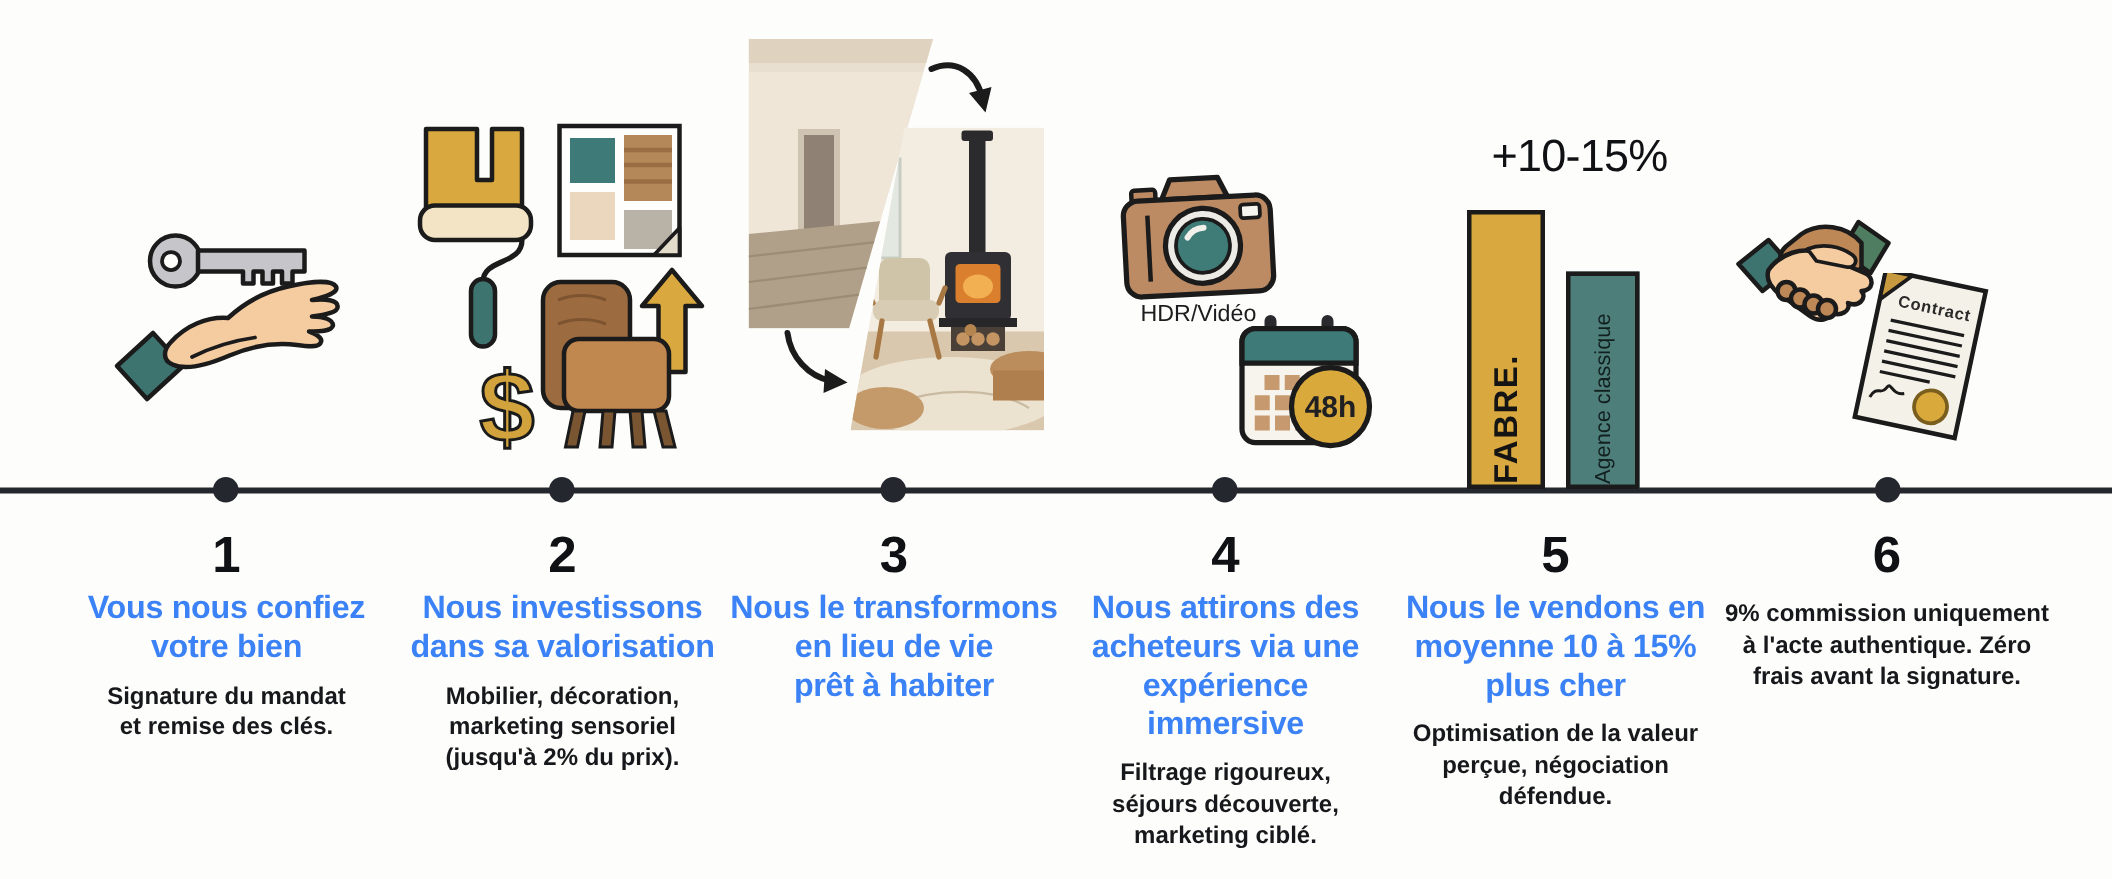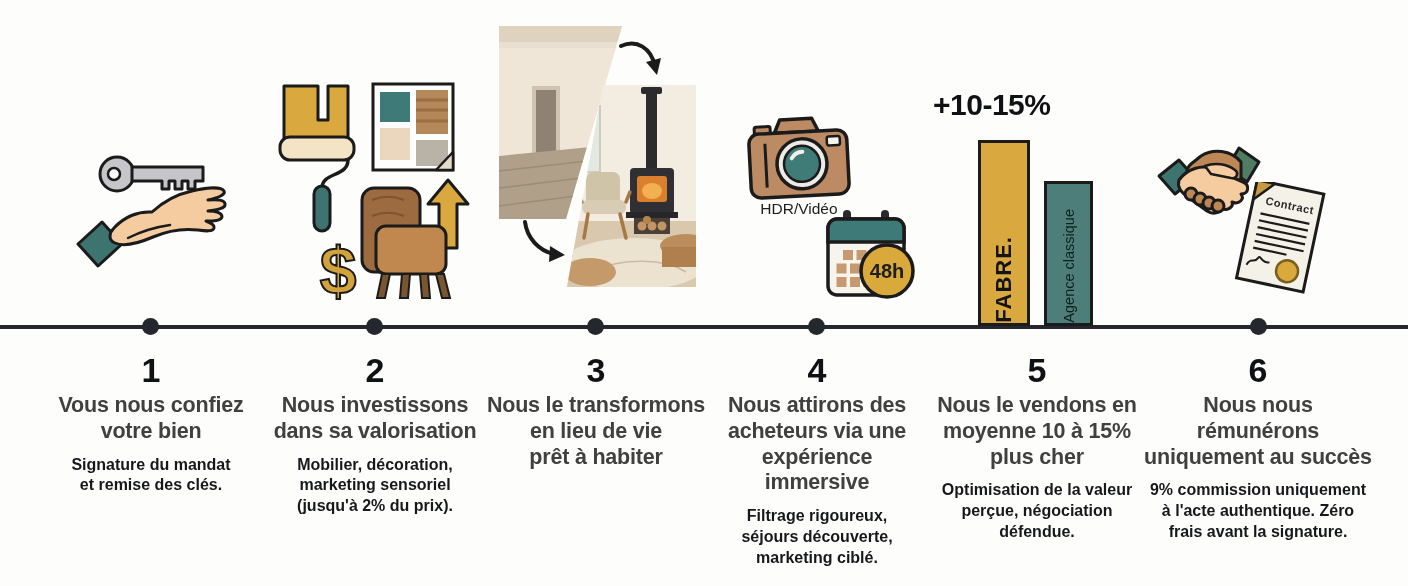--- a/index.html
+++ b/index.html
@@ -8,30 +8,30 @@
     font-family:"Liberation Sans",sans-serif;color:#121316;overflow:hidden;
   }
   .timeline-line{position:absolute;left:0;top:325px;width:1408px;height:4px;background:#24272D;}
   .timeline-dot{position:absolute;top:318px;width:17px;height:17px;border-radius:50%;background:#24272D;}
   .dot-1{left:142px}.dot-2{left:366px}.dot-3{left:587px}.dot-4{left:808px}.dot-6{left:1250px}
 
   .step-text{position:absolute;top:350px;width:240px;text-align:center;}
   .st-1{left:31px}.st-2{left:255px}.st-3{left:476px}.st-4{left:697px}.st-5{left:917px}.st-6{left:1138px}
   .step-number{font-size:34px;font-weight:700;line-height:40px;color:#101114;}
   .step-title{margin-top:3px;font-size:21.5px;font-weight:700;line-height:1.2;letter-spacing:-0.2px;
-    white-space:pre-line;color:#404040;}
+    white-space:pre-line;color:#3b82f6;}
   .step-desc{margin-top:10px;font-size:16px;line-height:1.3;white-space:pre-line;color:#17181B;font-weight:bold;}
 
   .icon-abs{position:absolute;}
   .i-1{left:70px;top:142px}.i-2{left:278px;top:76px}.i-3{left:494px;top:26px}
   .i-4{left:744px;top:112px}.i-6a{left:1155px;top:136px}.i-6b{left:1230px;top:182px}
 
   
-  .chart-annotation{position:absolute;left:933px;top:88px;width:240px;
-    font-size:30px;font-weight:700;letter-spacing:-0.5px;color:#101114;}
+  .chart-annotation{position:absolute;left:933px;top:88px;width:240px;text-align:center;
+    font-size:30px;font-weight:400;letter-spacing:-0.5px;color:#101114;}
   .bar{position:absolute;box-sizing:border-box;border:3px solid #1B1B1B;
     display:flex;justify-content:center;align-items:flex-end;}
   .bar-fabre{left:978px;top:140px;width:52px;height:186px;background:#D9A83E;}
   .bar-classic{left:1044px;top:181px;width:49px;height:145px;background:#4E7E7A;}
   .bar-label{writing-mode:vertical-rl;transform:rotate(180deg);}
   .bar-label-fabre{font-size:22px;font-weight:700;color:#141414;padding-bottom:10px;letter-spacing:1px;}
   .bar-label-classic{font-size:14.5px;color:#11201F;padding-bottom:8px;}
 </style>
 </head>
 <body>
@@ -246,21 +246,18 @@
     <div class="step-number">5</div>
     <div class="step-title">Nous le vendons en
 moyenne 10 à 15%
 plus cher</div>
     <div class="step-desc">Optimisation de la valeur
 perçue, négociation
 défendue.</div>
   </div>
   <div class="step-text st-6">
     <div class="step-number">6</div>
-    <div class="step-title">Nous nous
-rémunérons
-uniquement au succès</div>
     <div class="step-desc">9% commission uniquement
 à l'acte authentique. Zéro
 frais avant la signature.</div>
   </div>
 
 </div>
 
 </body></html>

